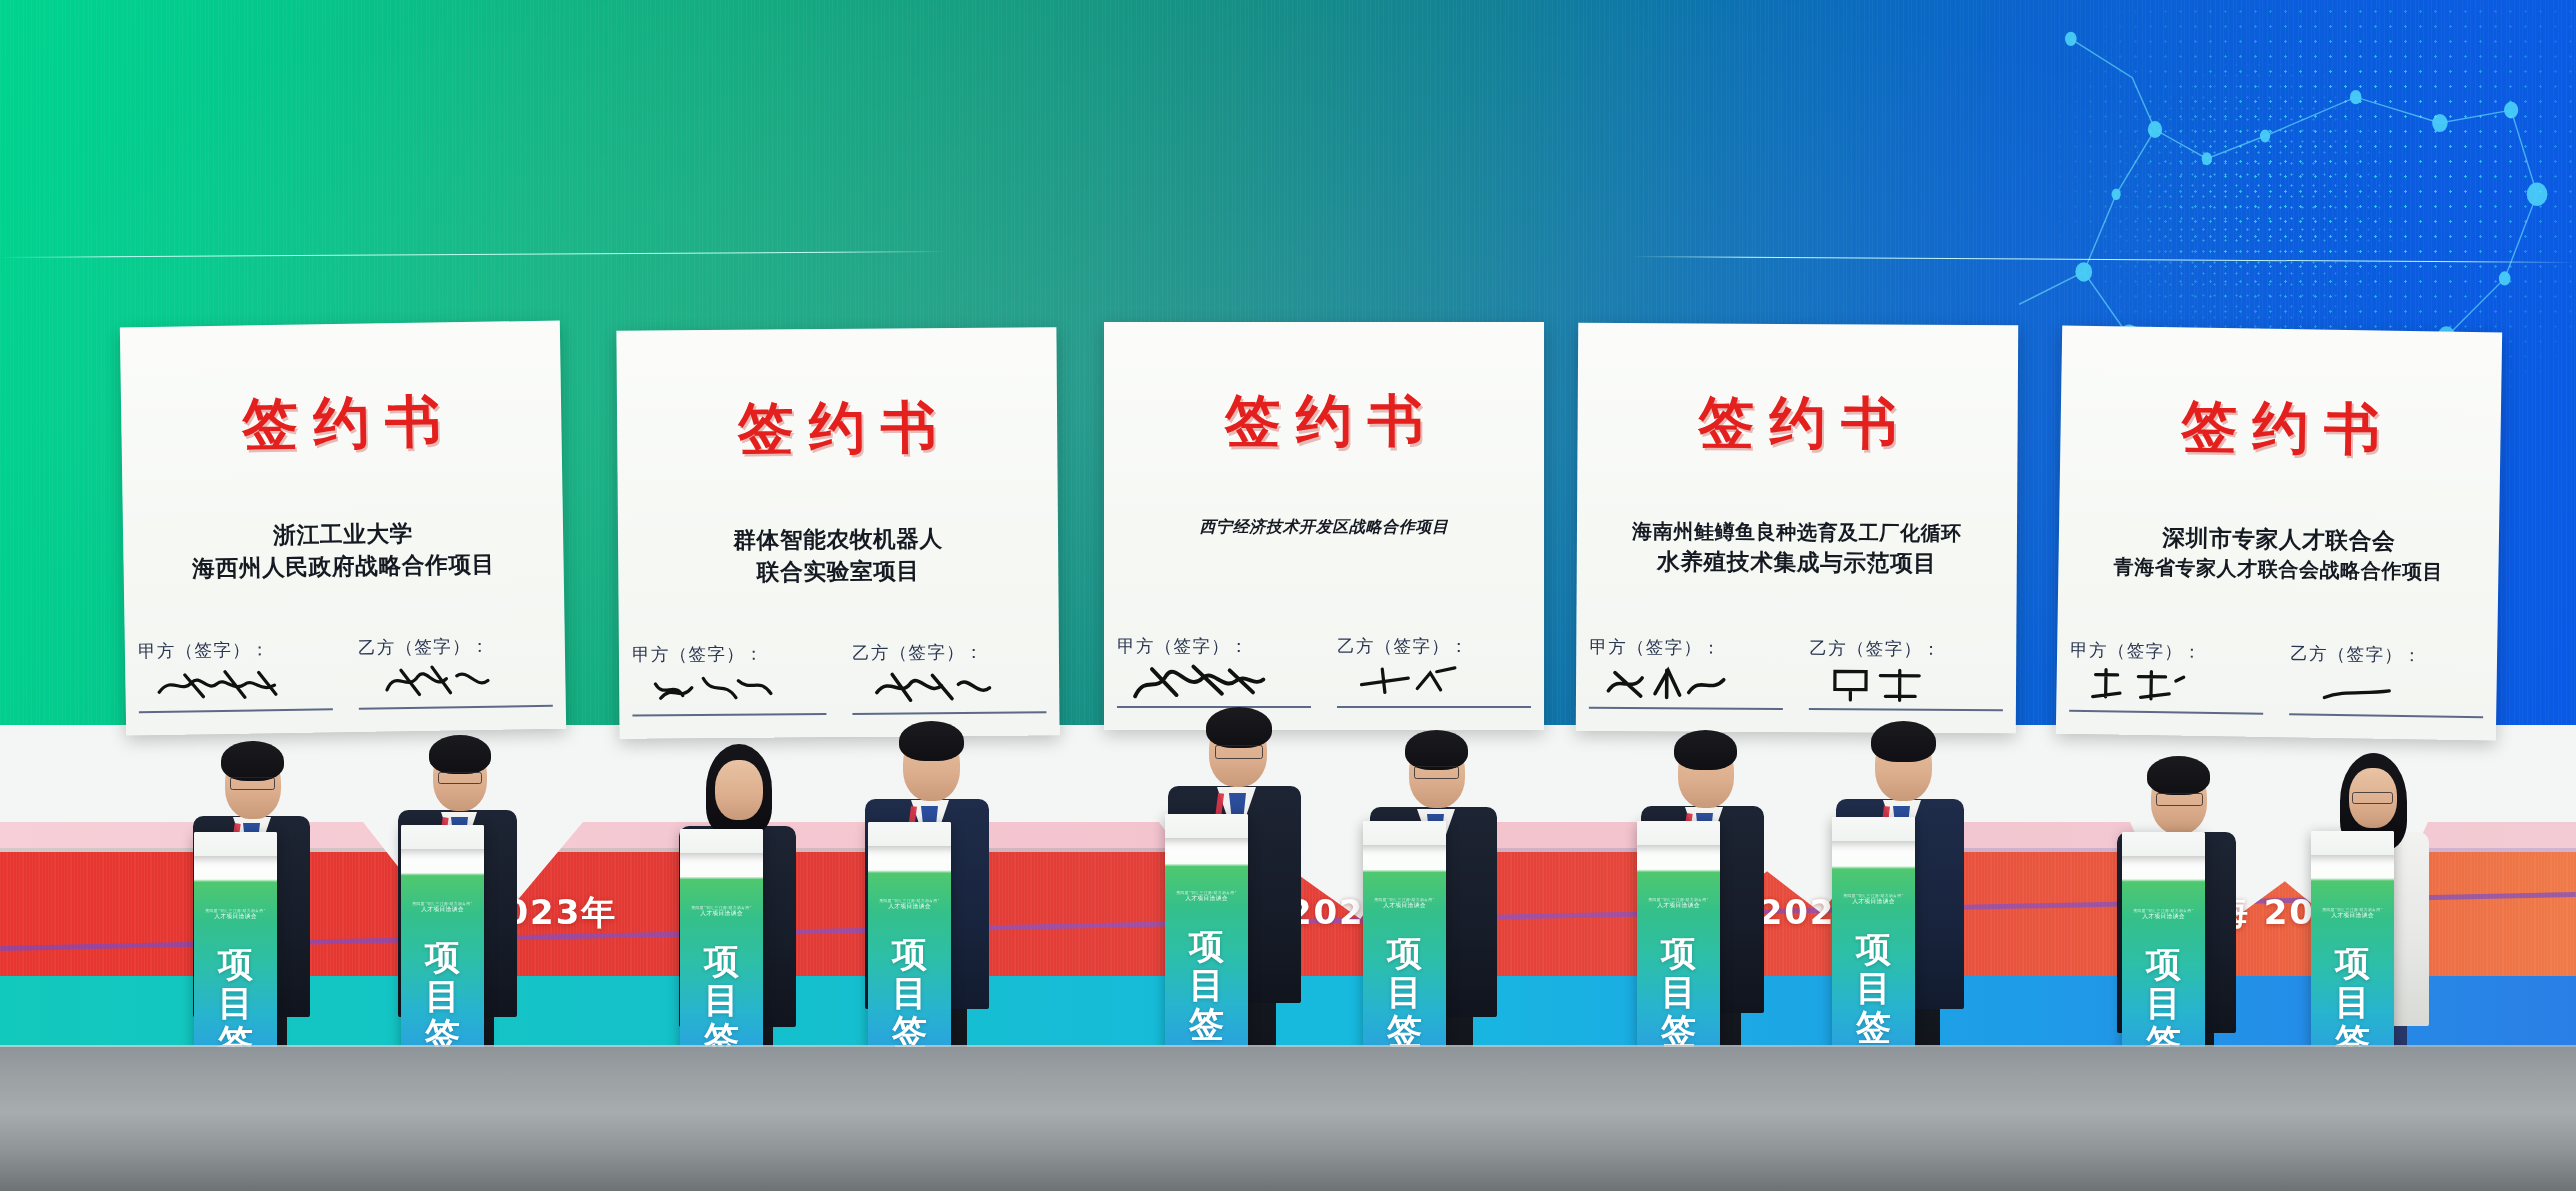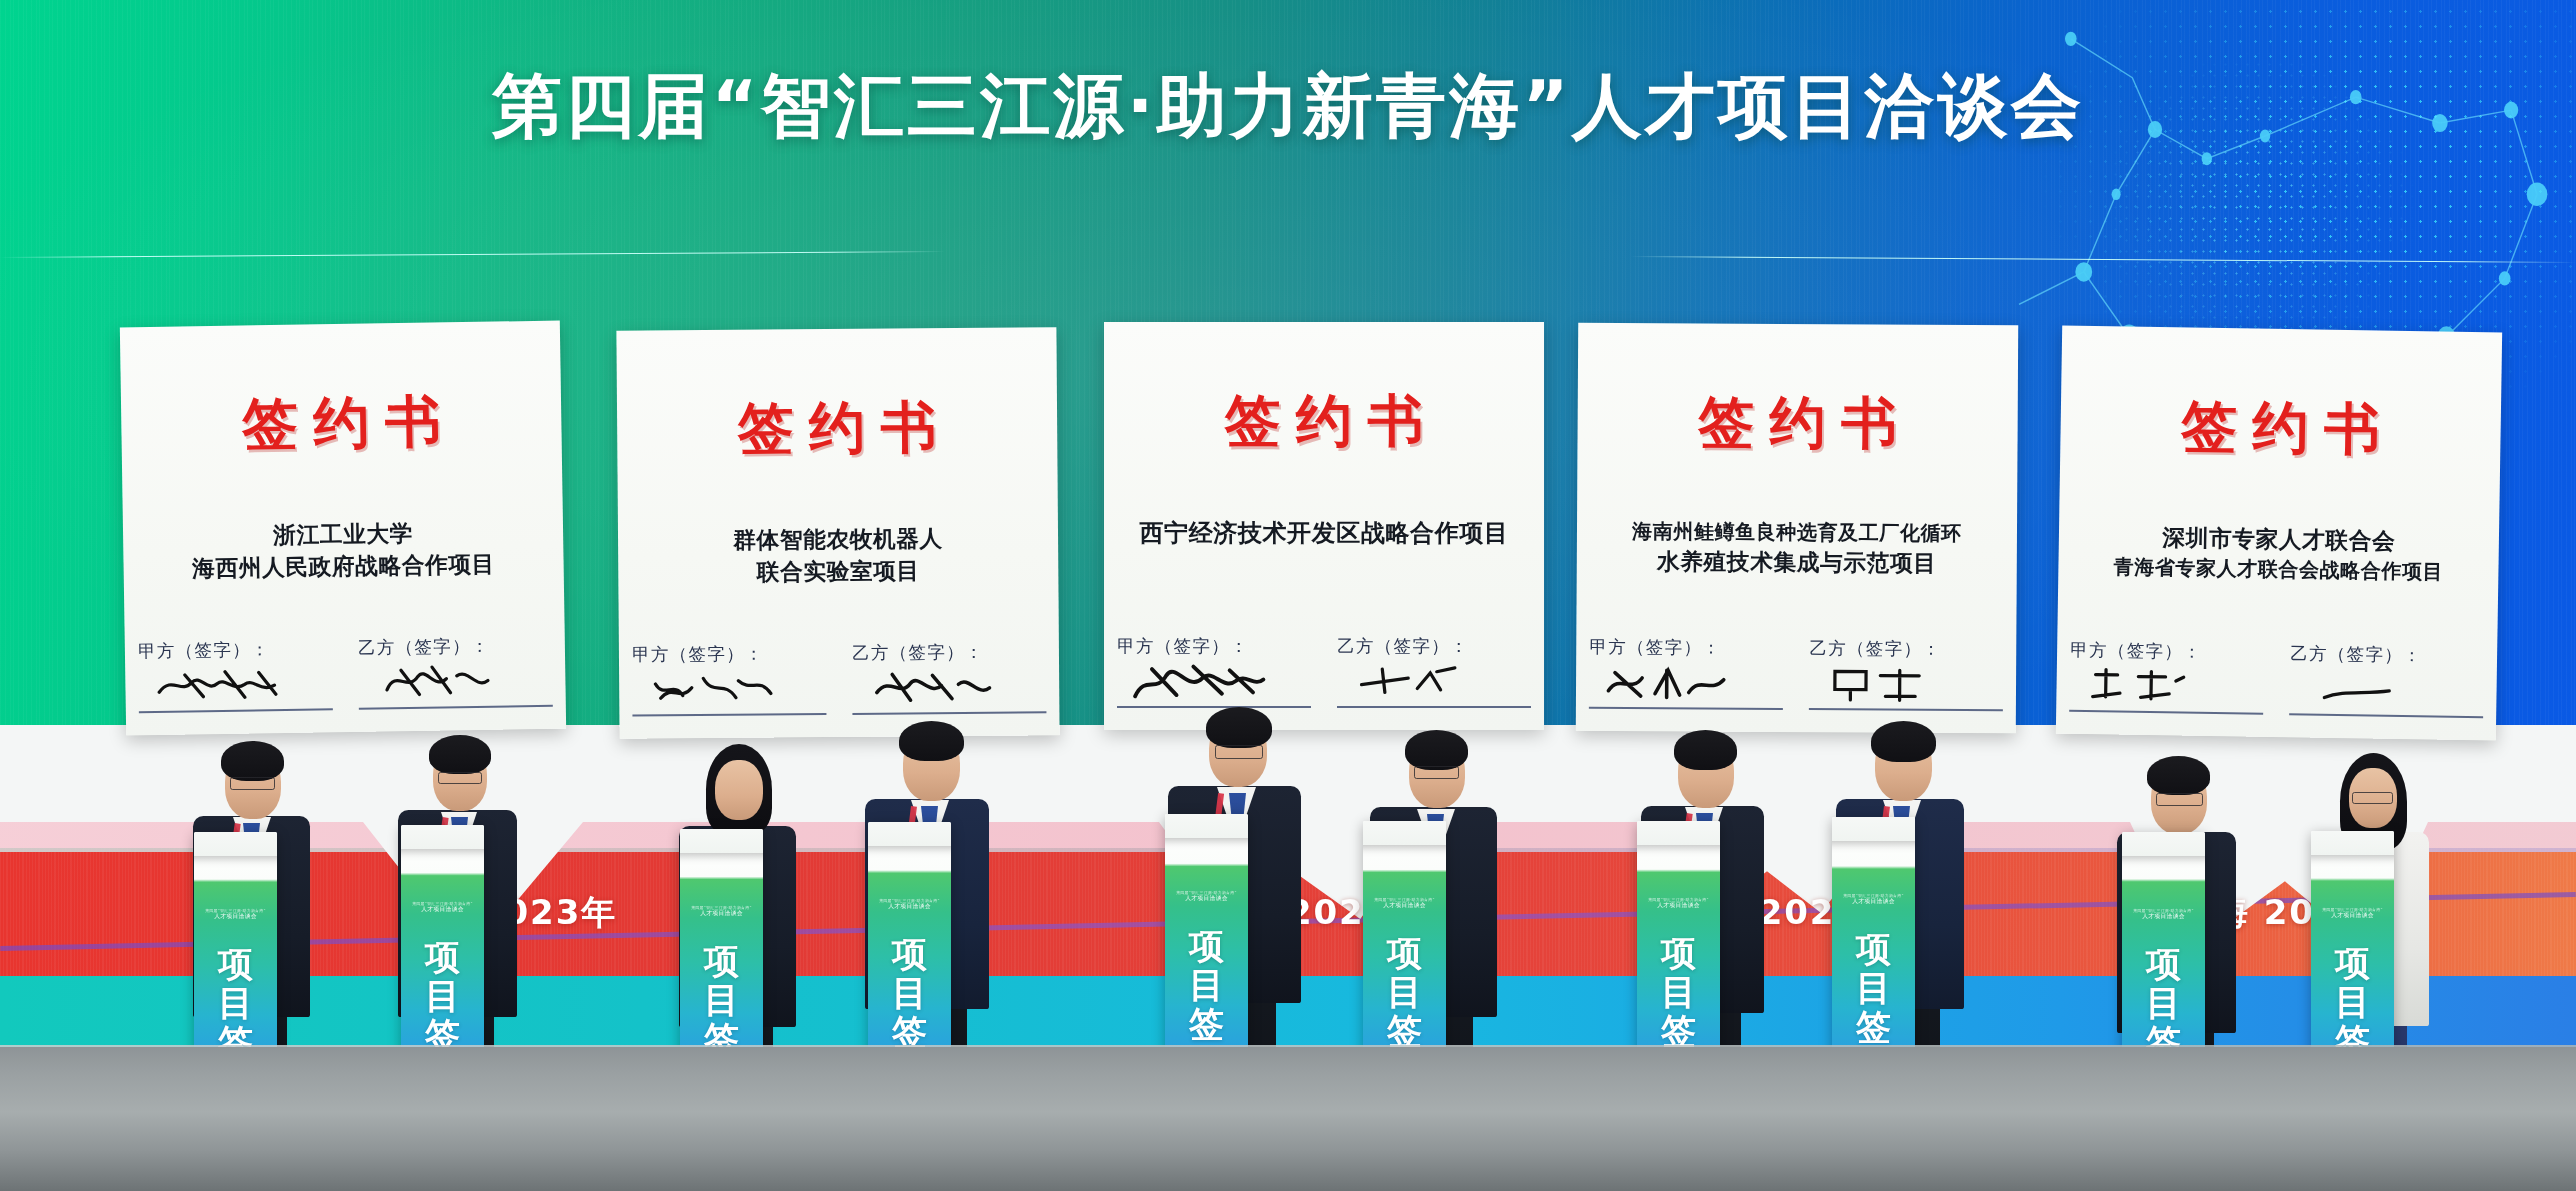--- a/index.html
+++ b/index.html
@@ -307,21 +307,20 @@
       <ellipse cx="560" cy="150" rx="9" ry="11"></ellipse>
       <ellipse cx="690" cy="190" rx="12" ry="14"></ellipse>
       <ellipse cx="420" cy="210" rx="8" ry="10"></ellipse>
     </g>
   </svg>
 
   <div class="hairline" style="left:0; top:254px; width:945px; transform:rotate(-0.35deg);"></div>
   <div class="hairline" style="left:1631px; top:259px; width:945px; transform:rotate(0.35deg);"></div>
 
   <div class="title-wrap">
-    <div class="title-main">第四届“智汇三江源·助力新青海”人才项目洽谈会</div>
   </div>
 
   <div class="lowerband">
     <div class="lb-white"></div>
     <div class="lb-pink"></div>
     <div class="lb-red"></div>
     <div class="lb-purple"></div>
     <div class="lb-cyan"></div>
 
     <div class="lb-peak" style="left:363px; top:97px; width:220px; height:84px; clip-path:polygon(0 0,100% 0,68% 100%,50% 58%,30% 100%);"></div>
@@ -387,21 +386,21 @@
             </svg>
         </div>
         <div class="sig-line"></div>
       </div>
     </div>
   </div>
 
   <div class="board" id="b3">
     <div class="bd-title">签约书</div>
     <div class="bd-project">
-      <span style="font-size:24px;">西宁经济技术开发区战略合作项目</span>
+      <span style="font-size:16px;font-style:italic;">西宁经济技术开发区战略合作项目</span>
     </div>
     <div class="sig-row">
       <div class="sig-cell">
         <div class="sig-label">甲方（签字）：</div>
         <div class="sig-ink">
           <svg width="162" height="47" viewBox="0 0 250 72">
               <path d="M14,62 C30,28 46,58 62,30 C76,8 96,56 118,34 C134,18 150,54 170,38 C184,26 198,48 212,36 M40,20 L78,60 M104,16 L148,58 M160,22 L196,56" stroke="#111" stroke-width="6" fill="none" stroke-linecap="round"></path>
             </svg>
         </div>
         <div class="sig-line"></div>

